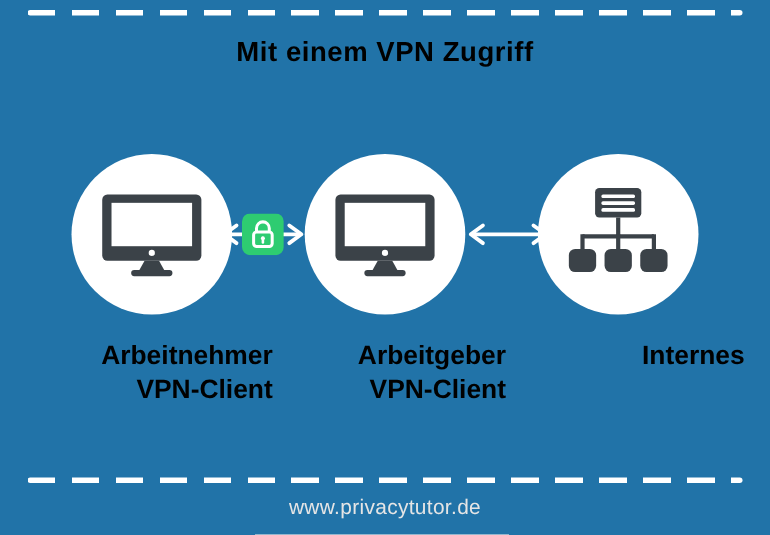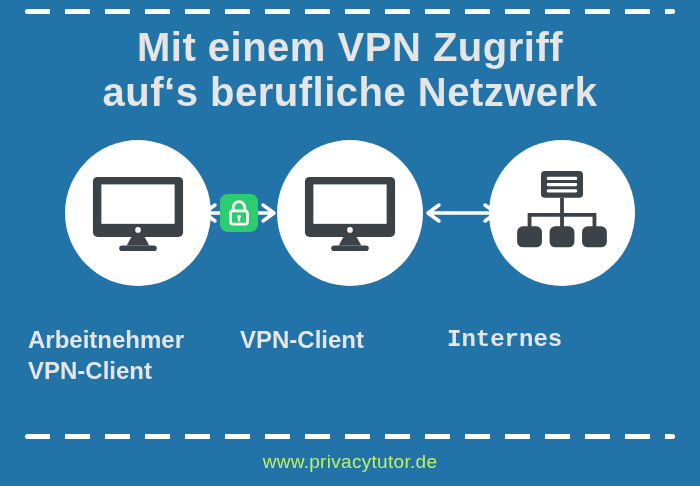--- a/index.html
+++ b/index.html
@@ -24,22 +24,22 @@
   }
   .dashed.top { top: 9px; }
   .dashed.bottom { top: 434px; }
 
   .title {
     position: absolute;
     top: 25px;
     left: 0;
     width: 100%;
     text-align: center;
-    color: #e5e5e5;
-    font-size: 40px;
+    color: #000000;
+    font-size: 25px;
     font-weight: bold;
     line-height: 45px;
     letter-spacing: 0.5px;
   }
 
   .circle {
     position: absolute;
     top: 140px;
     width: 146px;
     height: 146px;
@@ -60,53 +60,52 @@
   .lock-badge {
     position: absolute;
     top: 194px;
     left: 220px;
     width: 38px;
     height: 38px;
   }
 
   .node-label {
     position: absolute;
-    top: 324px;
-    text-align: left;
-    color: #e5e5e5;
+    top: 308px;
+    text-align: right;
+    color: #000000;
     font-weight: bold;
     font-size: 24px;
     line-height: 31px;
   }
   .l1 { left: 28px;  width: 220px; }
   .l2 { left: 240px; width: 220px; }
-  .l3 { left: 447px; width: 230px; font-family: Liberation Mono, monospace; }
+  .l3 { left: 447px; width: 230px; }
   .node-label span { display: block; }
 
   .footer {
     position: absolute;
     top: 451px;
     left: 0;
     width: 100%;
     text-align: center;
-    color: #bef264;
+    color: #e5e5e5;
     font-size: 19px;
     letter-spacing: 0.3px;
   }
 </style>
 </head>
 <body>
 
 <div class="poster">
 
   <div class="dashed top"></div>
 
   <h1 class="title">
     <span>Mit einem VPN Zugriff</span><br>
-    <span>auf‘s berufliche Netzwerk</span>
   </h1>
 
   <div class="circle c1">
     <svg viewBox="0 0 100 82" width="94" height="77">
       <rect x="2" y="2" width="96" height="64" rx="5" fill="#3b4248"></rect>
       <rect x="11" y="10" width="78" height="42" fill="#ffffff"></rect>
       <circle cx="50" cy="58.5" r="3" fill="#ffffff"></circle>
       <polygon points="43,66 57,66 62,75 38,75" fill="#3b4248"></polygon>
       <rect x="30" y="75" width="40" height="6" rx="3" fill="#3b4248"></rect>
     </svg>
@@ -158,20 +157,21 @@
       <rect x="71" y="58" width="26" height="22" rx="6" fill="#3b4248"></rect>
     </svg>
   </div>
 
   <div class="node-label l1">
     <span>Arbeitnehmer</span>
     <span>VPN-Client</span>
   </div>
 
   <div class="node-label l2">
+    <span>Arbeitgeber</span>
     <span>VPN-Client</span>
   </div>
 
   <div class="node-label l3">
     <span>Internes</span>
   </div>
 
   <div class="dashed bottom"></div>
 
   <div class="footer">www.privacytutor.de</div>

